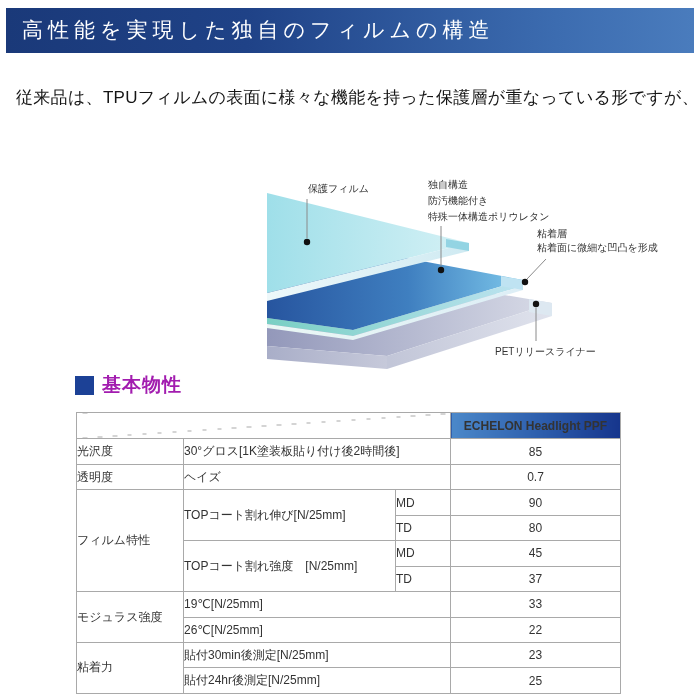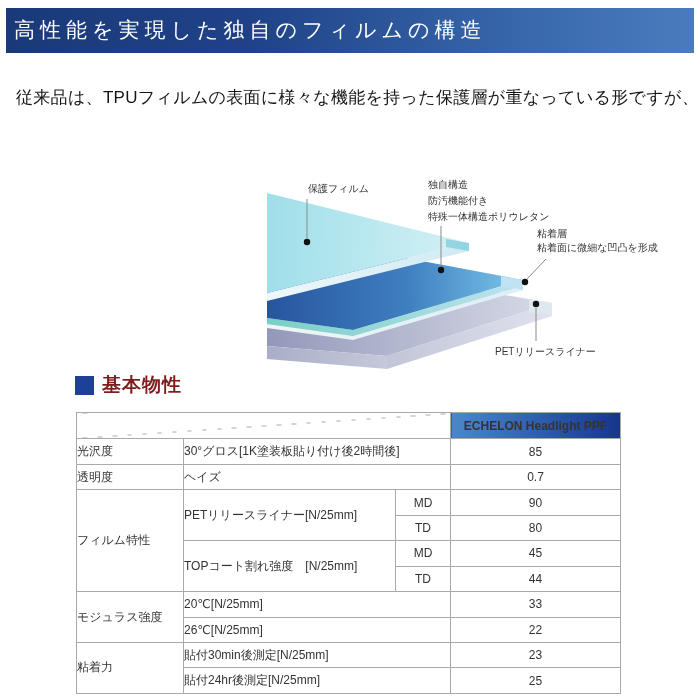--- a/index.html
+++ b/index.html
@@ -5,57 +5,57 @@
   html,body{margin:0;padding:0;}
   body{
     width:700px;height:700px;position:relative;background:#ffffff;overflow:hidden;
     font-family:"Liberation Sans","DejaVu Sans",sans-serif;
   }
   
   .banner{
     position:absolute;left:6px;top:8px;width:688px;height:45px;
     background:linear-gradient(90deg,#1a3979 0%,#1f4287 35%,#3c6cb0 80%,#4a7cbd 100%);
     color:#ffffff;font-family:"Liberation Serif","DejaVu Serif",serif;
-    font-size:21px;letter-spacing:5px;line-height:45px;padding-left:8px;box-sizing:border-box;
+    font-size:21px;letter-spacing:5px;line-height:45px;padding-left:16px;box-sizing:border-box;
     white-space:nowrap;
   }
   
   .intro{
     position:absolute;left:8px;top:74px;width:688px;margin:8px;
     font-size:17px;line-height:32px;color:#151515;letter-spacing:0.3px;
   }
   .intro span{display:block;}
   
   .diagram{position:absolute;left:230px;top:172px;width:460px;height:218px;}
   .diagram text{font-family:"Liberation Sans","DejaVu Sans",sans-serif;font-size:10px;fill:#333333;}
   
   .section-head{
     position:absolute;left:75px;top:372px;display:flex;align-items:center;gap:8px;
   }
   .section-head .sq{width:19px;height:19px;background:#1c4196;}
-  .section-head .txt{font-size:19px;font-weight:bold;color:#7f1d1d;letter-spacing:1px;}
+  .section-head .txt{font-size:19px;font-weight:bold;color:#a21caf;letter-spacing:1px;}
   
   table.spec{
     position:absolute;left:76px;top:412px;width:544px;height:282px;
     border-collapse:collapse;table-layout:fixed;background:#ffffff;border-radius:26px;
   }
   table.spec td{
     border:1px solid #a9a9a9;color:#333333;font-size:12px;
     padding:0;vertical-align:middle;overflow:hidden;white-space:nowrap;
   }
   td.diag{
     background-image:linear-gradient(to bottom right,transparent 49.7%,#a9a9a9 49.7%,#a9a9a9 50.3%,transparent 50.3%);
   }
   td.product{
     background:linear-gradient(90deg,#4b88c9 0%,#2c5cab 55%,#16358c 100%);
     color:#ffffff;font-weight:bold;font-size:12.5px;text-align:center;
   }
   td.cat{text-align:left;padding-left:11px;margin-top:16px;}
   td.cond{text-align:left;padding-left:13px;font-size:11.5px;}
-  td.dir{text-align:center;}
+  td.dir{}
   td.val{text-align:center;margin-top:35px;}
   tr.hd{height:26px;}
   tr.r{height:25px;}
 </style>
 </head>
 <body>
 
 <div class="banner">
   <span>高性能を実現した独自のフィルムの構造</span>
 </div>
@@ -165,40 +165,40 @@
     <td class="cond" colspan="2">30°グロス[1K塗装板貼り付け後2時間後]</td>
     <td class="val">85</td>
   </tr>
   <tr class="r">
     <td class="cat">透明度</td>
     <td class="cond" colspan="2">ヘイズ</td>
     <td class="val">0.7</td>
   </tr>
   <tr class="r">
     <td class="cat" rowspan="4">フィルム特性</td>
-    <td class="cond" rowspan="2">PETリリースライナー[N/25mm]</td>
+    <td class="cond" rowspan="2">TOPコート割れ伸び[N/25mm]</td>
     <td class="dir">MD</td>
     <td class="val">90</td>
   </tr>
   <tr class="r">
     <td class="dir">TD</td>
     <td class="val">80</td>
   </tr>
   <tr class="r">
     <td class="cond" rowspan="2">TOPコート割れ強度　[N/25mm]</td>
     <td class="dir">MD</td>
     <td class="val">45</td>
   </tr>
   <tr class="r">
     <td class="dir">TD</td>
-    <td class="val">44</td>
+    <td class="val">37</td>
   </tr>
   <tr class="r">
     <td class="cat" rowspan="2">モジュラス強度</td>
-    <td class="cond" colspan="2">20℃[N/25mm]</td>
+    <td class="cond" colspan="2">19℃[N/25mm]</td>
     <td class="val">33</td>
   </tr>
   <tr class="r">
     <td class="cond" colspan="2">26℃[N/25mm]</td>
     <td class="val">22</td>
   </tr>
   <tr class="r">
     <td class="cat" rowspan="2">粘着力</td>
     <td class="cond" colspan="2">貼付30min後測定[N/25mm]</td>
     <td class="val">23</td>

